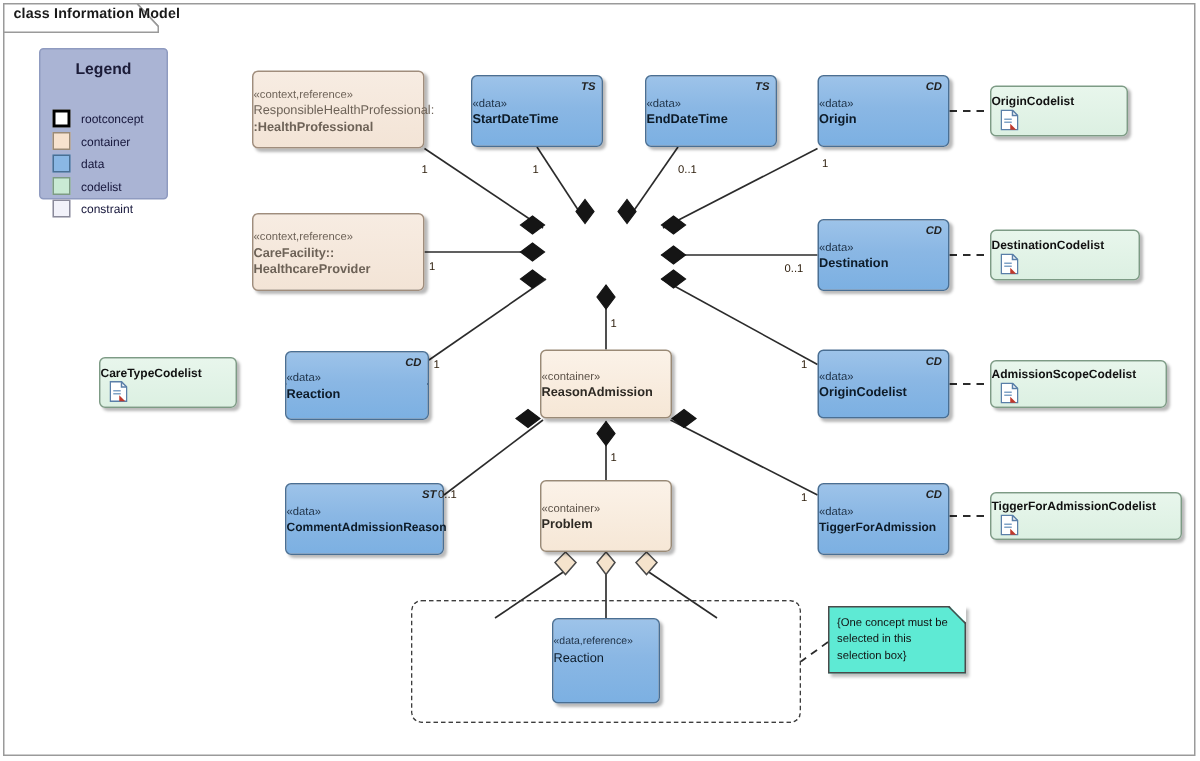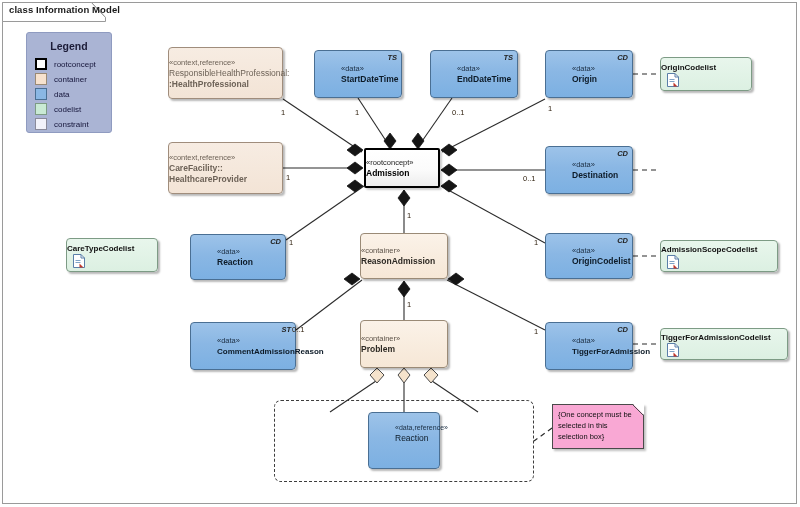--- a/index.html
+++ b/index.html
@@ -57,21 +57,21 @@
     border: 1px solid #8f9bc0;
     border-radius: 3px;
     box-sizing: border-box;
   }
   .legend-title {
     text-align: center;
     font-size: 10.5px;
     font-weight: bold;
     color: #1c1c38;
     margin-top: 7px;
-    margin-bottom: 5px;
+    margin-bottom: 20px;
   }
   .legend-row {
     display: flex;
     align-items: center;
     height: 14px;
     margin: 1px 0 1px 8px;
   }
   .legend-swatch {
     width: 12px; height: 12px;
     box-sizing: border-box;
@@ -117,21 +117,20 @@
     font-size: 7.5px;
     font-style: italic;
     font-weight: bold;
     color: #222;
   }
 
   
   .t-data {
     background: linear-gradient(to bottom, #9dc3e9 0%, #8ab7e4 45%, #7cb0e2 100%);
     border-color: #4a6f93;
-    padding-left: 26px;
   }
   .t-data .stereo { color: #1c2f44; }
   .t-data .nname  { color: #0d1b28; }
 
   .t-ref {
     background: linear-gradient(to bottom, #f7ece2 0%, #f3e4d6 100%);
     border-color: #a08d7c;
   }
   .t-ref .stereo, .t-ref .nname { color: #6d6257; }
 
@@ -160,21 +159,21 @@
 
   .doc-icon {
     width: 12px; height: 14px;
     margin-left: 6px;
     flex: 0 0 auto;
   }
 
   
   .note {
     position: absolute;
-    background: #f9a8d4;
+    background: #5eead4;
     border: 1px solid #4a4a4a;
     box-sizing: border-box;
     box-shadow: 2px 2px 2px rgba(0,0,0,0.25);
   }
   .note-text {
     font-size: 7.5px;
     color: #111;
     line-height: 11px;
     padding: 4px 9px 0 5px;
     text-align: left;
@@ -373,31 +372,39 @@
       <svg width="12" height="14" viewBox="0 0 12 14">
         <path d="M0.5,0.5 H8 L11.5,4 V13.5 H0.5 Z" fill="#ffffff" stroke="#5a7fa8" stroke-width="1"></path>
         <path d="M8,0.5 V4 H11.5" fill="none" stroke="#5a7fa8" stroke-width="1"></path>
         <rect x="2.5" y="6" width="5" height="1" fill="#7fa3c6"></rect>
         <rect x="2.5" y="8" width="5" height="1" fill="#7fa3c6"></rect>
         <path d="M6.5,9.5 L10.5,13.5 L6.5,13.5 Z" fill="#c0392b"></path>
       </svg>
     </span>
   </div>
 
-  <div class="node t-root" style="left:364px;top:148px;width:76px;height:40px;box-shadow:2px 2px 2px rgba(0,0,0,0.2);">
-    <span class="stereo">«rootconcept»</span>
-    <span class="nname">Admission</span>
-  </div>
 
   <div class="node t-data" style="left:545px;top:146px;width:88px;height:48px;">
     <span class="badge">CD</span>
     <span class="stereo">«data»</span>
     <span class="nname">Destination</span>
   </div>
 
+  <div class="node t-codelist" style="left:660px;top:153px;width:100px;height:34px;">
+    <span class="nname">DestinationCodelist</span>
+    <span class="doc-icon">
+      <svg width="12" height="14" viewBox="0 0 12 14">
+        <path d="M0.5,0.5 H8 L11.5,4 V13.5 H0.5 Z" fill="#ffffff" stroke="#5a7fa8" stroke-width="1"></path>
+        <path d="M8,0.5 V4 H11.5" fill="none" stroke="#5a7fa8" stroke-width="1"></path>
+        <rect x="2.5" y="6" width="5" height="1" fill="#7fa3c6"></rect>
+        <rect x="2.5" y="8" width="5" height="1" fill="#7fa3c6"></rect>
+        <path d="M6.5,9.5 L10.5,13.5 L6.5,13.5 Z" fill="#c0392b"></path>
+      </svg>
+    </span>
+  </div>
 
   <div class="node t-codelist" style="left:66px;top:238px;width:92px;height:34px;">
     <span class="nname">CareTypeCodelist</span>
     <span class="doc-icon">
       <svg width="12" height="14" viewBox="0 0 12 14">
         <path d="M0.5,0.5 H8 L11.5,4 V13.5 H0.5 Z" fill="#ffffff" stroke="#5a7fa8" stroke-width="1"></path>
         <path d="M8,0.5 V4 H11.5" fill="none" stroke="#5a7fa8" stroke-width="1"></path>
         <rect x="2.5" y="6" width="5" height="1" fill="#7fa3c6"></rect>
         <rect x="2.5" y="8" width="5" height="1" fill="#7fa3c6"></rect>
         <path d="M6.5,9.5 L10.5,13.5 L6.5,13.5 Z" fill="#c0392b"></path>

